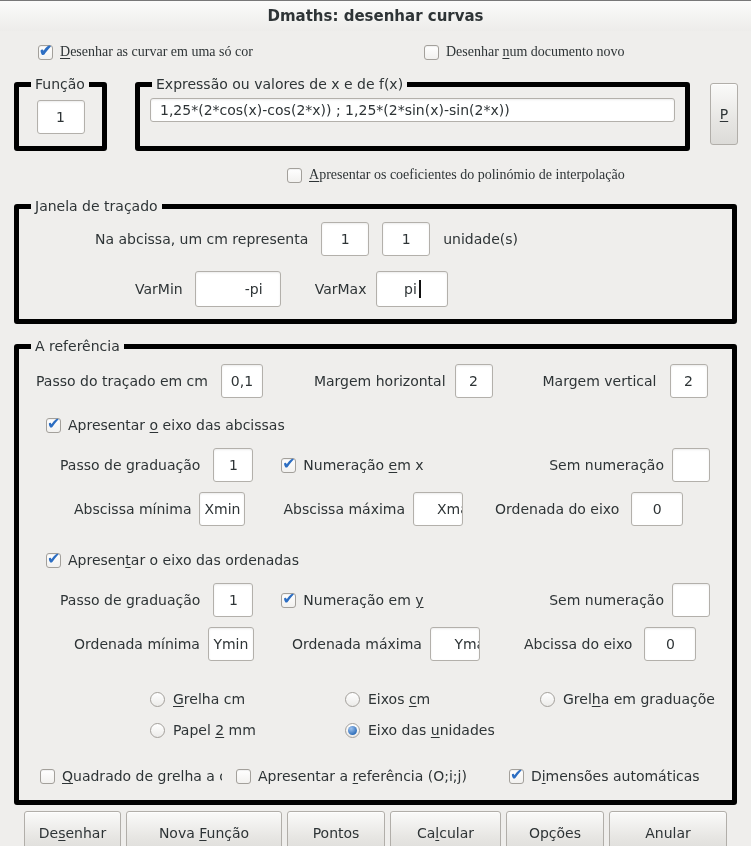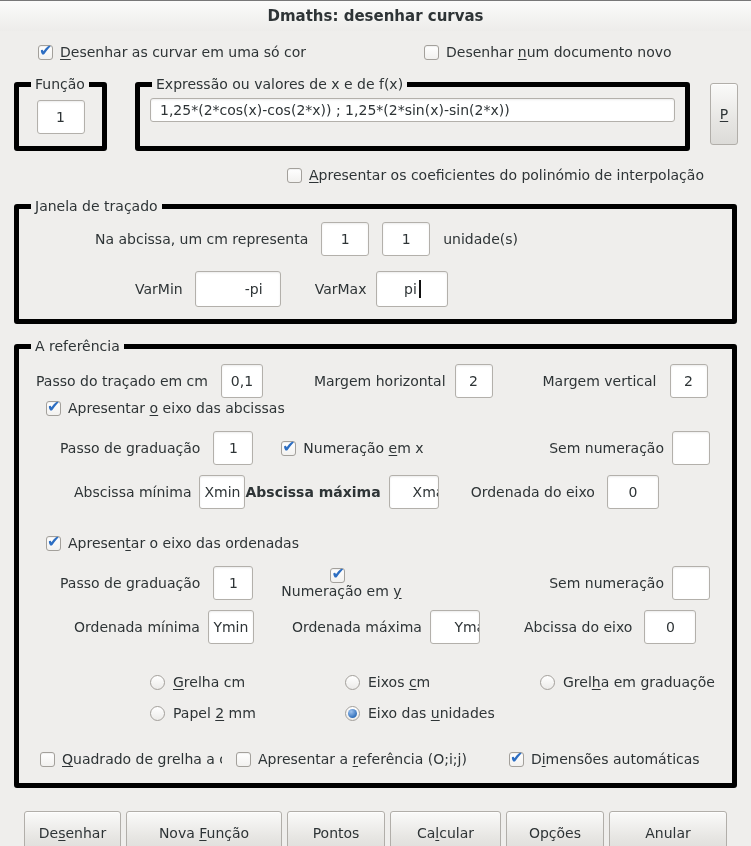--- a/index.html
+++ b/index.html
@@ -6,21 +6,21 @@
   body{
     width:751px;height:846px;overflow:hidden;position:relative;
     background:#efeeec;color:#2e3436;
     font-family:"DejaVu Sans","Liberation Sans",sans-serif;font-size:14px;
     border-top:1px solid #787878;box-sizing:border-box;
   }
   .titlebar{
     height:30px;line-height:30px;text-align:center;font-weight:bold;font-size:15px;
     background:linear-gradient(#fbfbfa,#edecea);
   }
-  .row{display:flex;}
+  .row{display:flex;font-family:Liberation Serif, serif;}
   .lbl{white-space:nowrap;}
   .mn{text-decoration:underline;text-underline-offset:2px;}
 
   
   .check{display:flex;align-items:center;cursor:default;}
   .check .box{
     position:relative;flex:0 0 15px;width:15px;height:15px;margin-right:7px;
     background:linear-gradient(#ffffff,#f2f1ef);
     border:1px solid #a3a09b;border-radius:3px;box-sizing:border-box;
     box-shadow:inset 0 1px 1px rgba(0,0,0,.06);
@@ -77,21 +77,21 @@
 
   .coef-row{margin-top:16px;padding-left:287px;}
 
   .janela-fs{margin-top:15px;}
   .jrow1{display:flex;align-items:center;margin-top:4px;padding-left:66px;}
   .jrow1 > * + *{margin-left:13px;}
   .jrow2{display:flex;align-items:center;margin-top:15px;padding-left:106px;}
 
   .ref-fs{margin-top:14px;padding-bottom:16px;}
   .rrow1{display:flex;align-items:center;margin-top:6px;padding-left:7px;}
-  .cb-axis{margin-top:2px;margin-left:17px;}
+  .cb-axis{margin-top:19px;margin-left:17px;}
   .grad-row{display:flex;align-items:center;margin-top:15px;padding-left:31px;padding-right:12px;}
   .minmax-row{display:flex;align-items:center;margin-top:10px;padding-left:45px;}
   .radio-grid{display:grid;grid-template-columns:195px 195px auto;row-gap:15px;margin-top:30px;margin-left:121px;}
   .bottom-checks{display:flex;align-items:center;margin-top:30px;padding-left:11px;}
   .trunc{max-width:160px;overflow:hidden;}
 
   .button-bar{position:absolute;left:0;top:810px;width:751px;display:flex;gap:5px;
     padding:0 24px;box-sizing:border-box;}
   .button-bar .btn{height:44px;font-size:14px;}
   .bb1{flex:0 0 97px;} .bb2{flex:0 0 156px;} .bb3{flex:0 0 98px;}
@@ -181,37 +181,37 @@
         </span>
       <span class="lbl">Numeração <span class="mn">e</span>m x</span>
     </div>
     <span class="lbl" style="margin-left:auto;">Sem numeração</span>
     <div class="field w38" style="margin-left:8px;"></div>
   </div>
 
   <div class="minmax-row">
     <span class="lbl">Abscissa mínima</span>
     <div class="field w46" style="margin-left:8px;">Xmin</div>
-    <span class="lbl" style="font-weight:bold;">Abscissa máxima</span>
+    <span class="lbl" style="margin-left:38px;">Abscissa máxima</span>
     <div class="field w50" style="margin-left:8px;">Xmax</div>
     <span class="lbl" style="margin-left:32px;">Ordenada do eixo</span>
     <div class="field w52" style="margin-left:12px;">0</div>
   </div>
 
   <div class="check cb-axis on" style="margin-top:26px;">
     <span class="box">
         <span class="mark"></span>
       </span>
     <span class="lbl">Apresen<span class="mn">t</span>ar o eixo das ordenadas</span>
   </div>
 
   <div class="grad-row">
     <span class="lbl">Passo de graduação</span>
     <div class="field w40" style="margin-left:13px;">1</div>
-    <div class="check on" style="margin-left:28px;flex-direction:column;">
+    <div class="check on" style="margin-left:28px;">
       <span class="box">
           <span class="mark"></span>
         </span>
       <span class="lbl">Numeração em <span class="mn">y</span></span>
     </div>
     <span class="lbl" style="margin-left:auto;">Sem numeração</span>
     <div class="field w38" style="margin-left:8px;"></div>
   </div>
 
   <div class="minmax-row">

